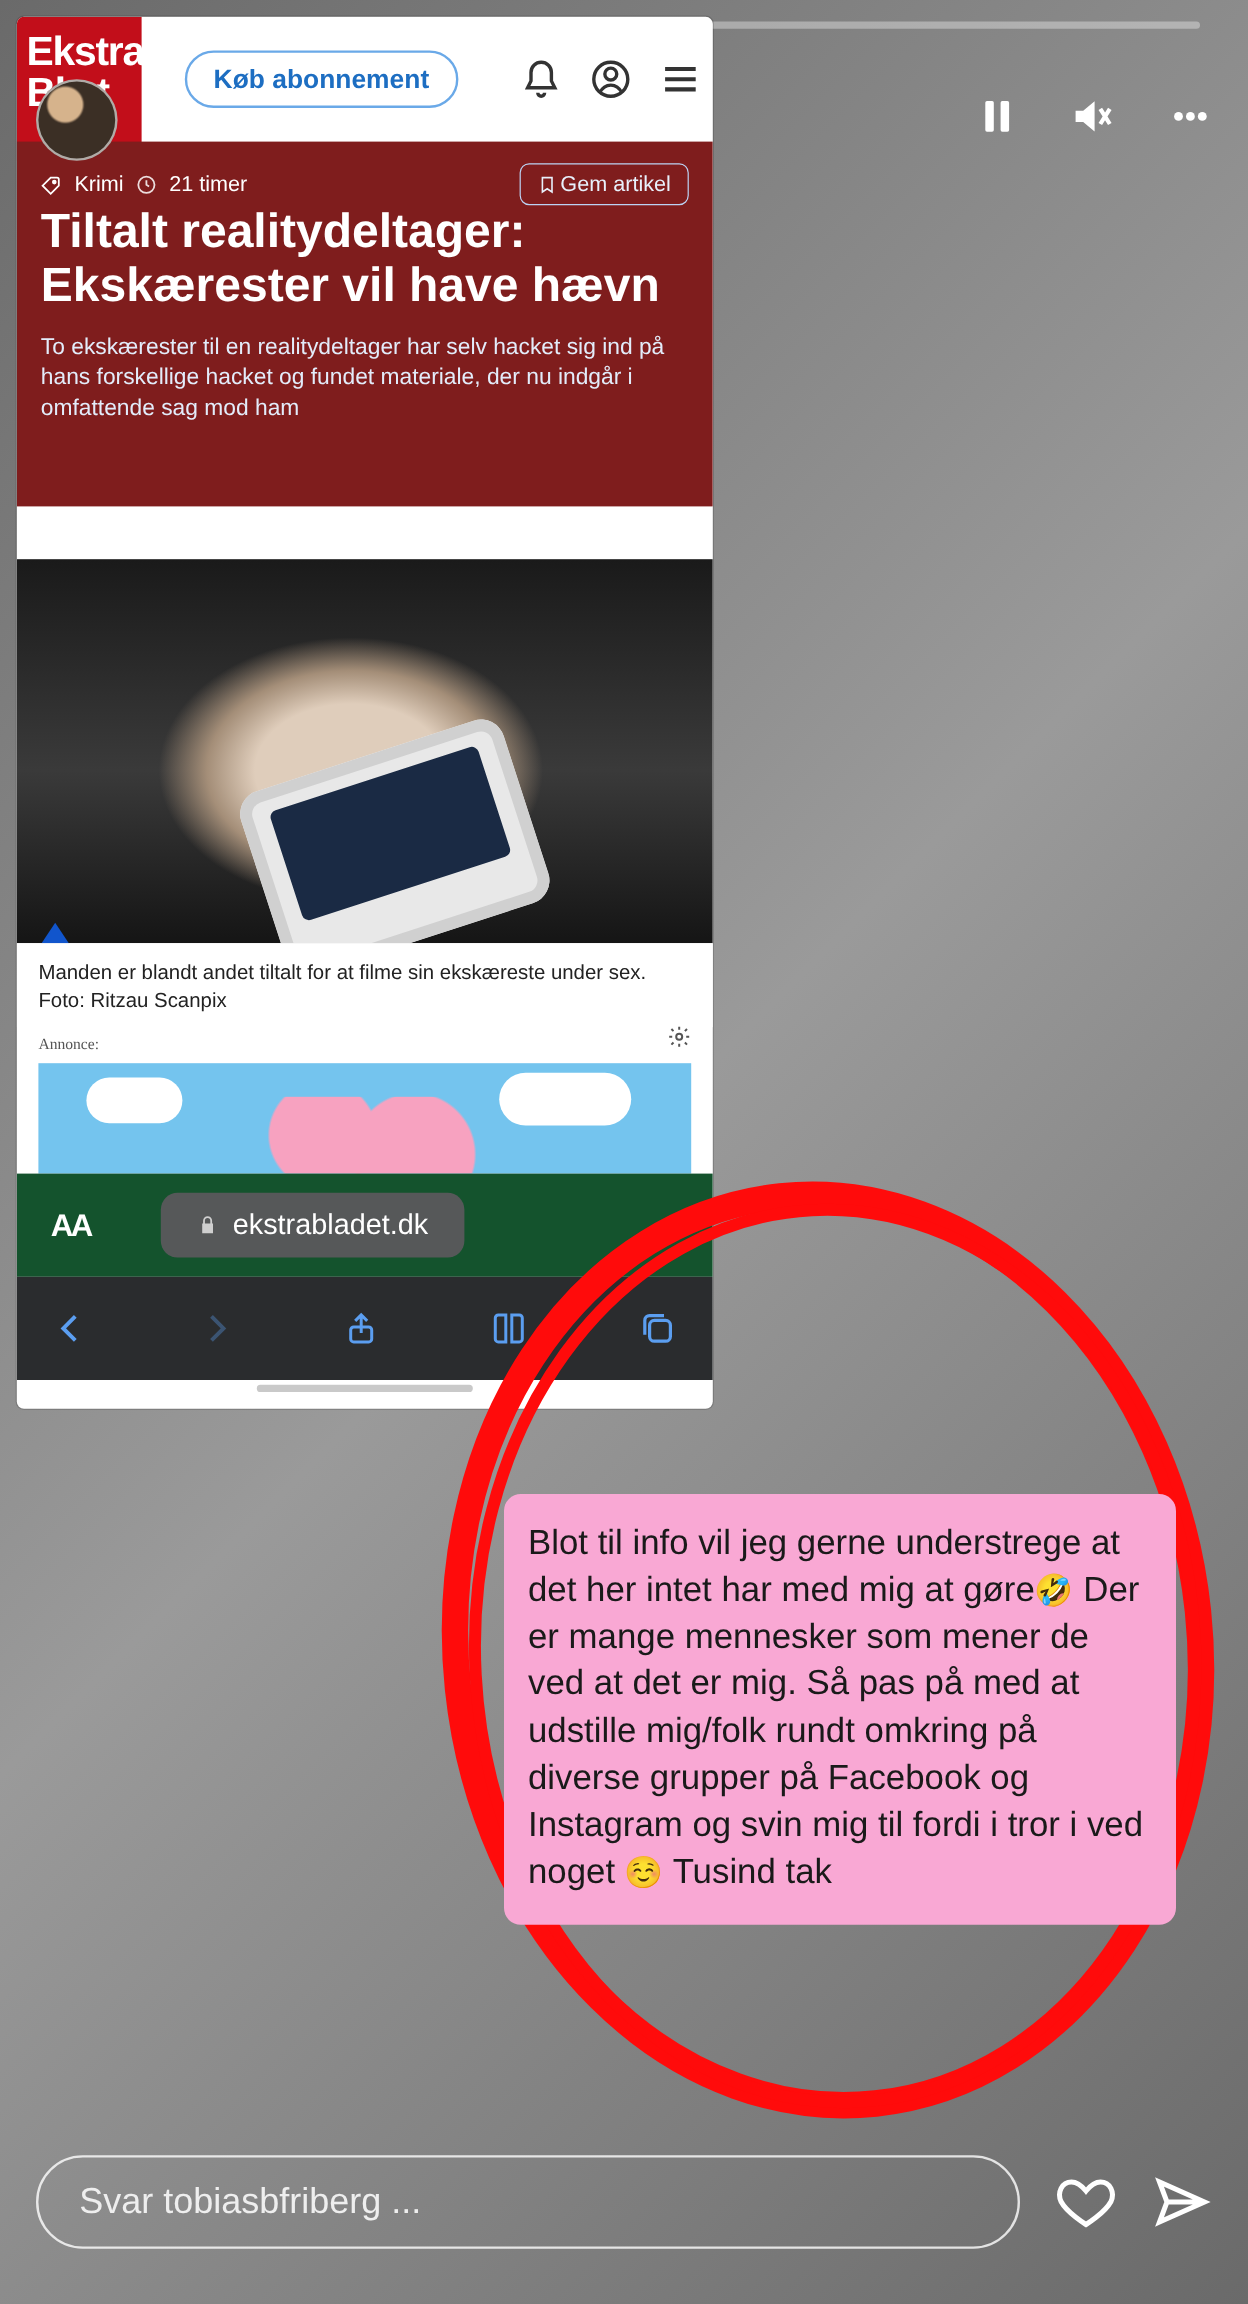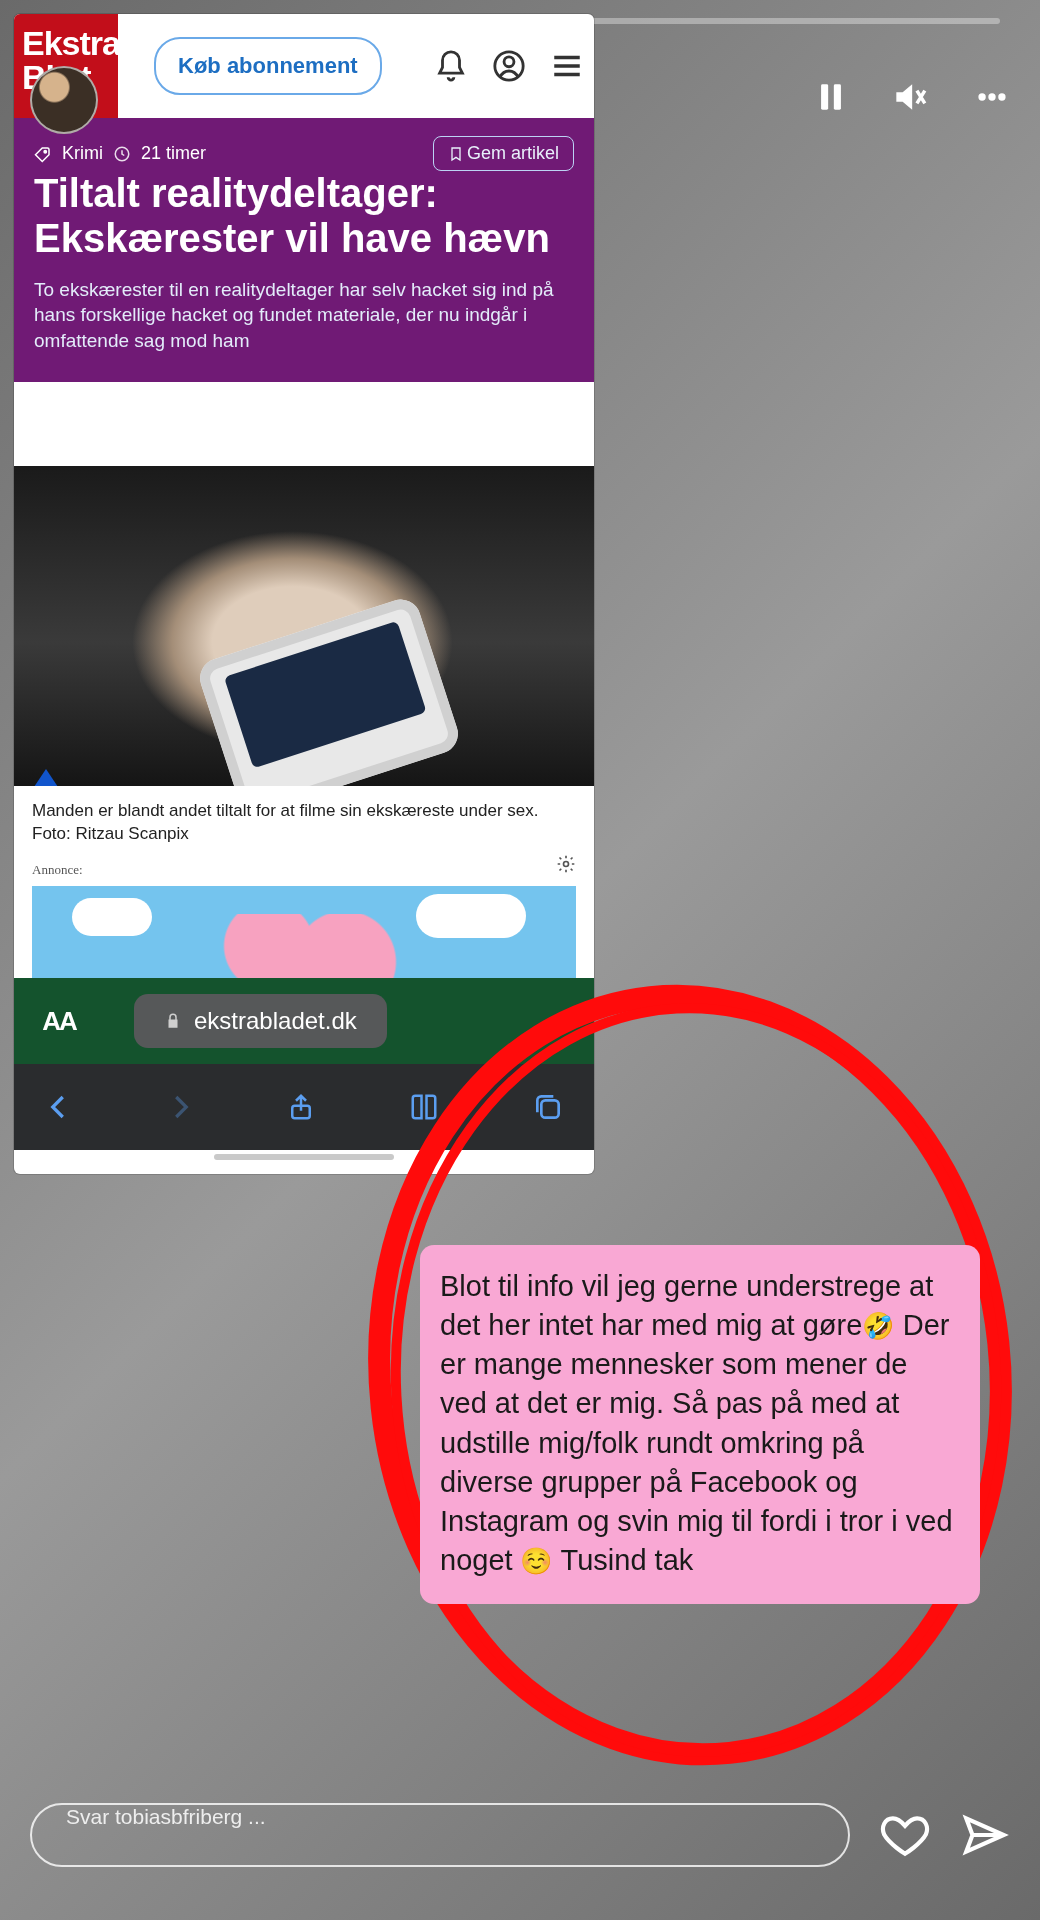--- a/index.html
+++ b/index.html
@@ -48,30 +48,30 @@
     background: #c20e1a; color:#fff; font-weight: 900; font-size: 34px;
     line-height: 1.0; padding: 12px 8px 0 8px; letter-spacing: -1px;
   }
 
   
   .eb-nav {
     position: absolute; top: 24px; right: 10px; left: 140px; height: 56px;
     display: flex; align-items: center; gap: 22px;
   }
   .sub-btn {
-    height: 58px; padding: 0 22px; border: 2px solid #6aa9e8; border-radius: 26px;
+    height: 48px; padding: 0 22px; border: 2px solid #6aa9e8; border-radius: 26px;
     color: #1d6ec2; font-weight: 700; font-size: 22px; display:flex; align-items:center;
     background:#fff;
   }
   .nav-right { margin-left: auto; display:flex; gap:24px; color:#3a3a3a; }
 
   
   .hero {
-    position: absolute; left:0; right:0; top: 104px; height: 264px;
-    background: #701a75; color:#fff; padding: 18px 20px 0 20px;
+    position: absolute; left:0; right:0; top: 104px; height: 304px;
+    background: #7f1d1d; color:#fff; padding: 18px 20px 0 20px;
   }
   .hero-meta { display:flex; align-items:center; gap:10px; font-size:18px; }
   .hero-meta .sep { opacity:.85; }
   .save-btn {
     margin-left:auto; border:1.5px solid #bcd3f4; border-radius:8px;
     padding:6px 14px; font-size:18px; display:flex; align-items:center; gap:3px;
     color:#e8f0fb;
   }
   .headline { font-size: 40px; font-weight: 800; line-height:1.12; }
   .subhead  { font-size: 19px; line-height:1.35; margin-top:16px; color:#e3ecfa; }
@@ -150,22 +150,22 @@
     font-size:29px; line-height:1.35; color:#1a1a1a;
   }
   .emoji { font-size:26px; }
 
   
   .reply {
     position:absolute; left:30px; right:30px; bottom:46px; height:78px;
     display:flex; align-items:center; gap:30px;
   }
   .reply-pill {
-    flex:1; height:64px; border:2px solid rgba(255,255,255,.8); border-radius:40px;
-    color:#eee; font-size:21px; display:flex; align-items:flex-start; padding:0 34px;
+    flex:1; height:78px; border:2px solid rgba(255,255,255,.8); border-radius:40px;
+    color:#eee; font-size:30px; display:flex; align-items:center; padding:0 34px;
     background:transparent;
   }
   .reply .ic { color:#fff; }
 </style>
 </head>
 <body>
 
 <div class="progress-track">
   <div class="progress-fill"></div>
 </div>

